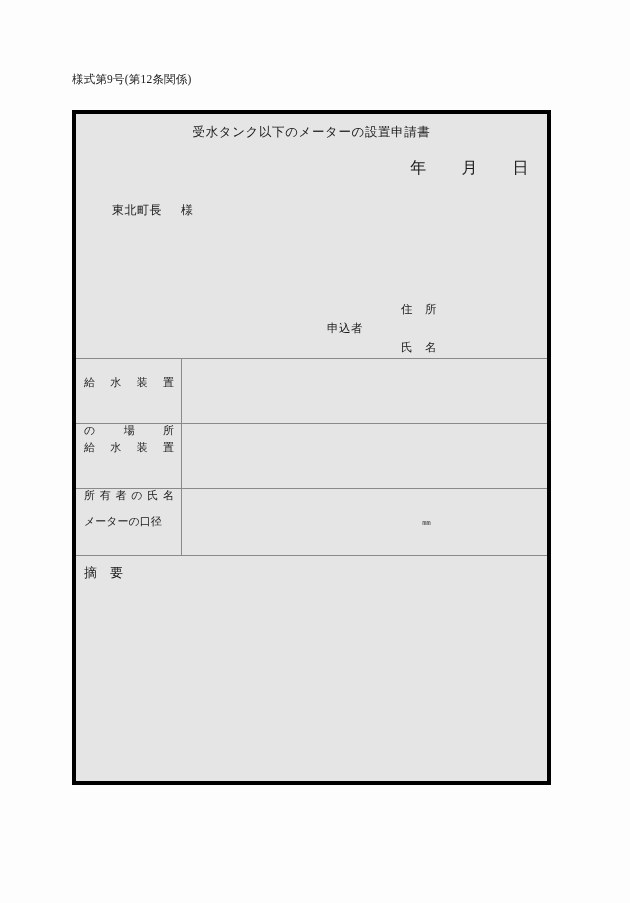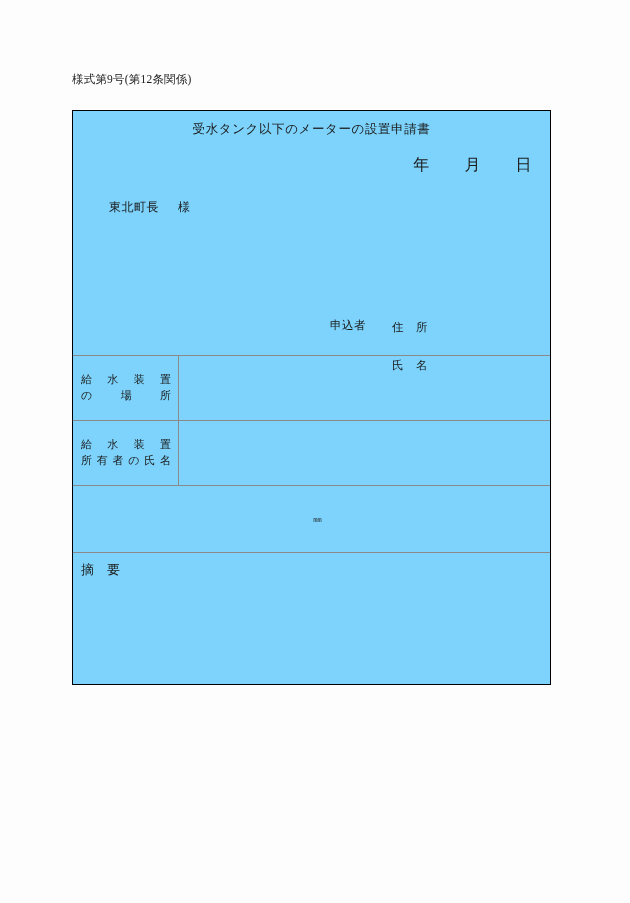--- a/index.html
+++ b/index.html
@@ -31,24 +31,24 @@
     letter-spacing: 0.2px;
     white-space: nowrap;
   }
 
   
   .form-box {
     position: absolute;
     left: 72px;
     top: 110px;
     width: 479px;   
-    height: 575px;  
-    border: 1px solid #000000;
-    box-sizing: border-box;
-    background: #7dd3fc;
+    height: 675px;  
+    border: 4px solid #000000;
+    box-sizing: border-box;
+    background: #e5e5e5;
   }
 
   
   .head-region {
     position: relative;
     height: 245px;
     border-bottom: 1px solid #8a8a8a;
     box-sizing: border-box;
   }
 
@@ -102,22 +102,21 @@
     font-size: 11.5px;
     letter-spacing: 0.5px;
   }
   .applicant .label-who {
     position: absolute;
     left: 0;
     top: 19px;
   }
   .applicant .field {
     position: absolute;
-    left: 62px;
-    margin-top: 21px;
+    left: 74px;
   }
   .applicant .field.addr { top: 0px; }
   .applicant .field.name { top: 38px; }
 
   
   .row {
     display: flex;
     border-bottom: 1px solid #8a8a8a;
     box-sizing: border-box;
   }
@@ -138,20 +137,21 @@
   .cell-label .l1, .cell-label .l2 {
     white-space: nowrap;
     line-height: 1.45;
   }
   .cell-label.spread .l1,
   .cell-label.spread .l2 {
     display: block;
     width: 90px;
     text-align: justify;
     text-align-last: justify;
+    margin-top: 32px;
   }
   .cell-label.single {
     justify-content: center;
   }
 
   .cell-value {
     flex: 1 1 auto;
     position: relative;
     box-sizing: border-box;
   }
@@ -218,20 +218,23 @@
 
     <div class="row tall">
       <div class="cell-label spread">
         <span class="l1">給水装置</span>
         <span class="l2">所有者の氏名</span>
       </div>
       <div class="cell-value"></div>
     </div>
 
     <div class="row mid">
+      <div class="cell-label single">
+        <span class="l1">メーターの口径</span>
+      </div>
       <div class="cell-value">
         <span class="unit small">㎜</span>
       </div>
     </div>
 
 
     <div class="remarks">
       <span>摘　要</span>
       <span></span>
     </div>

